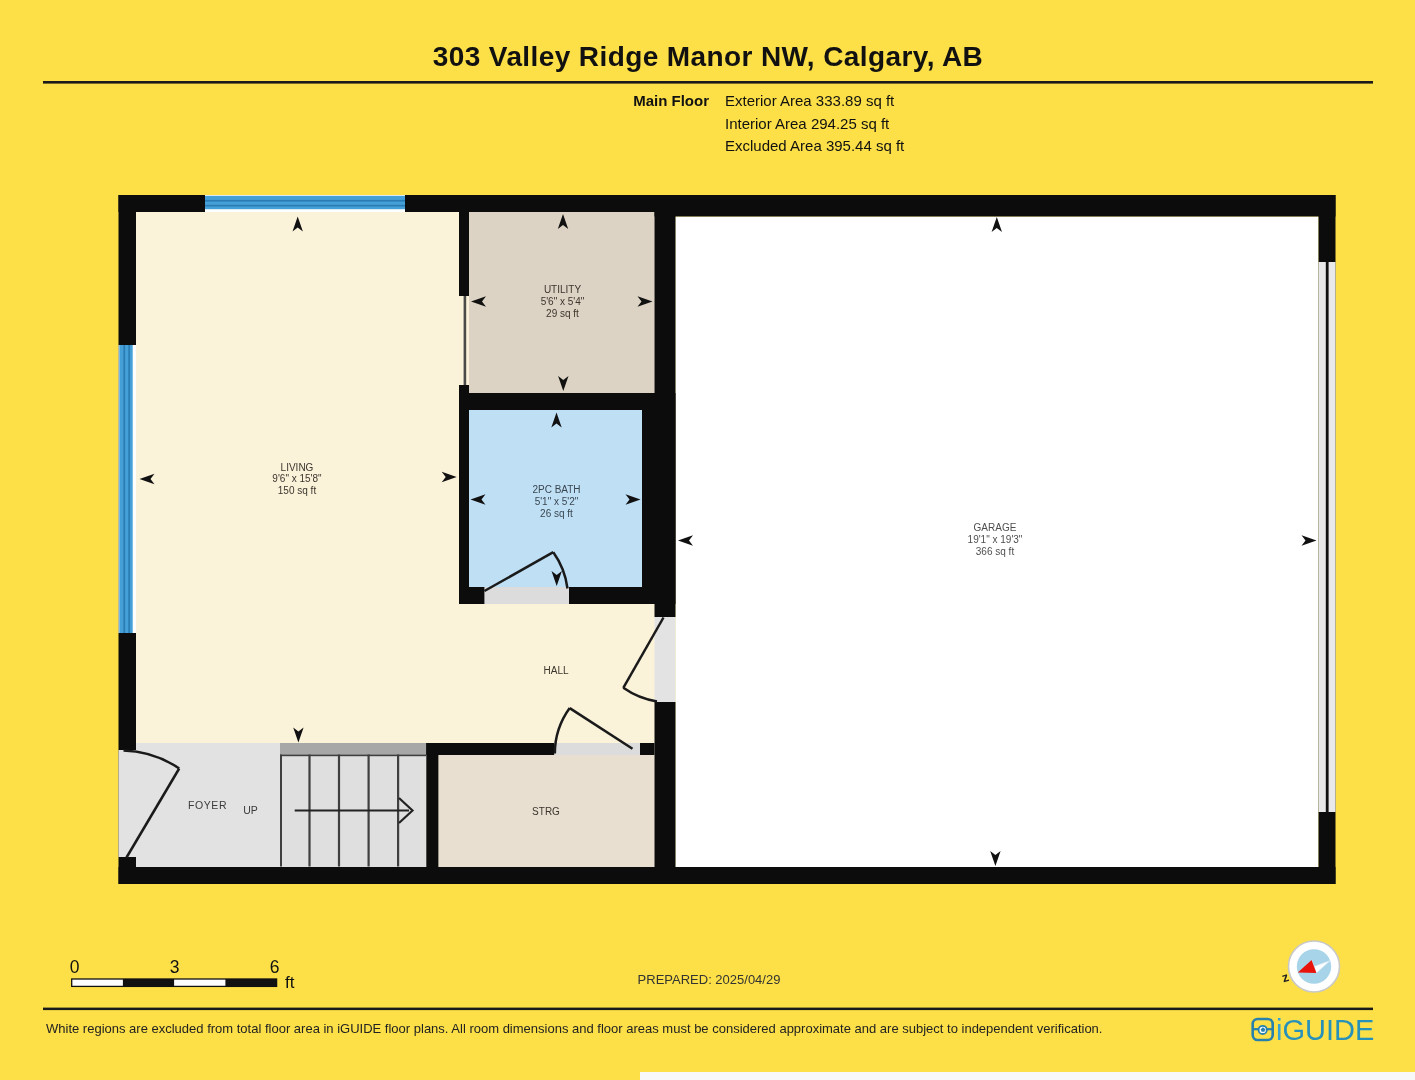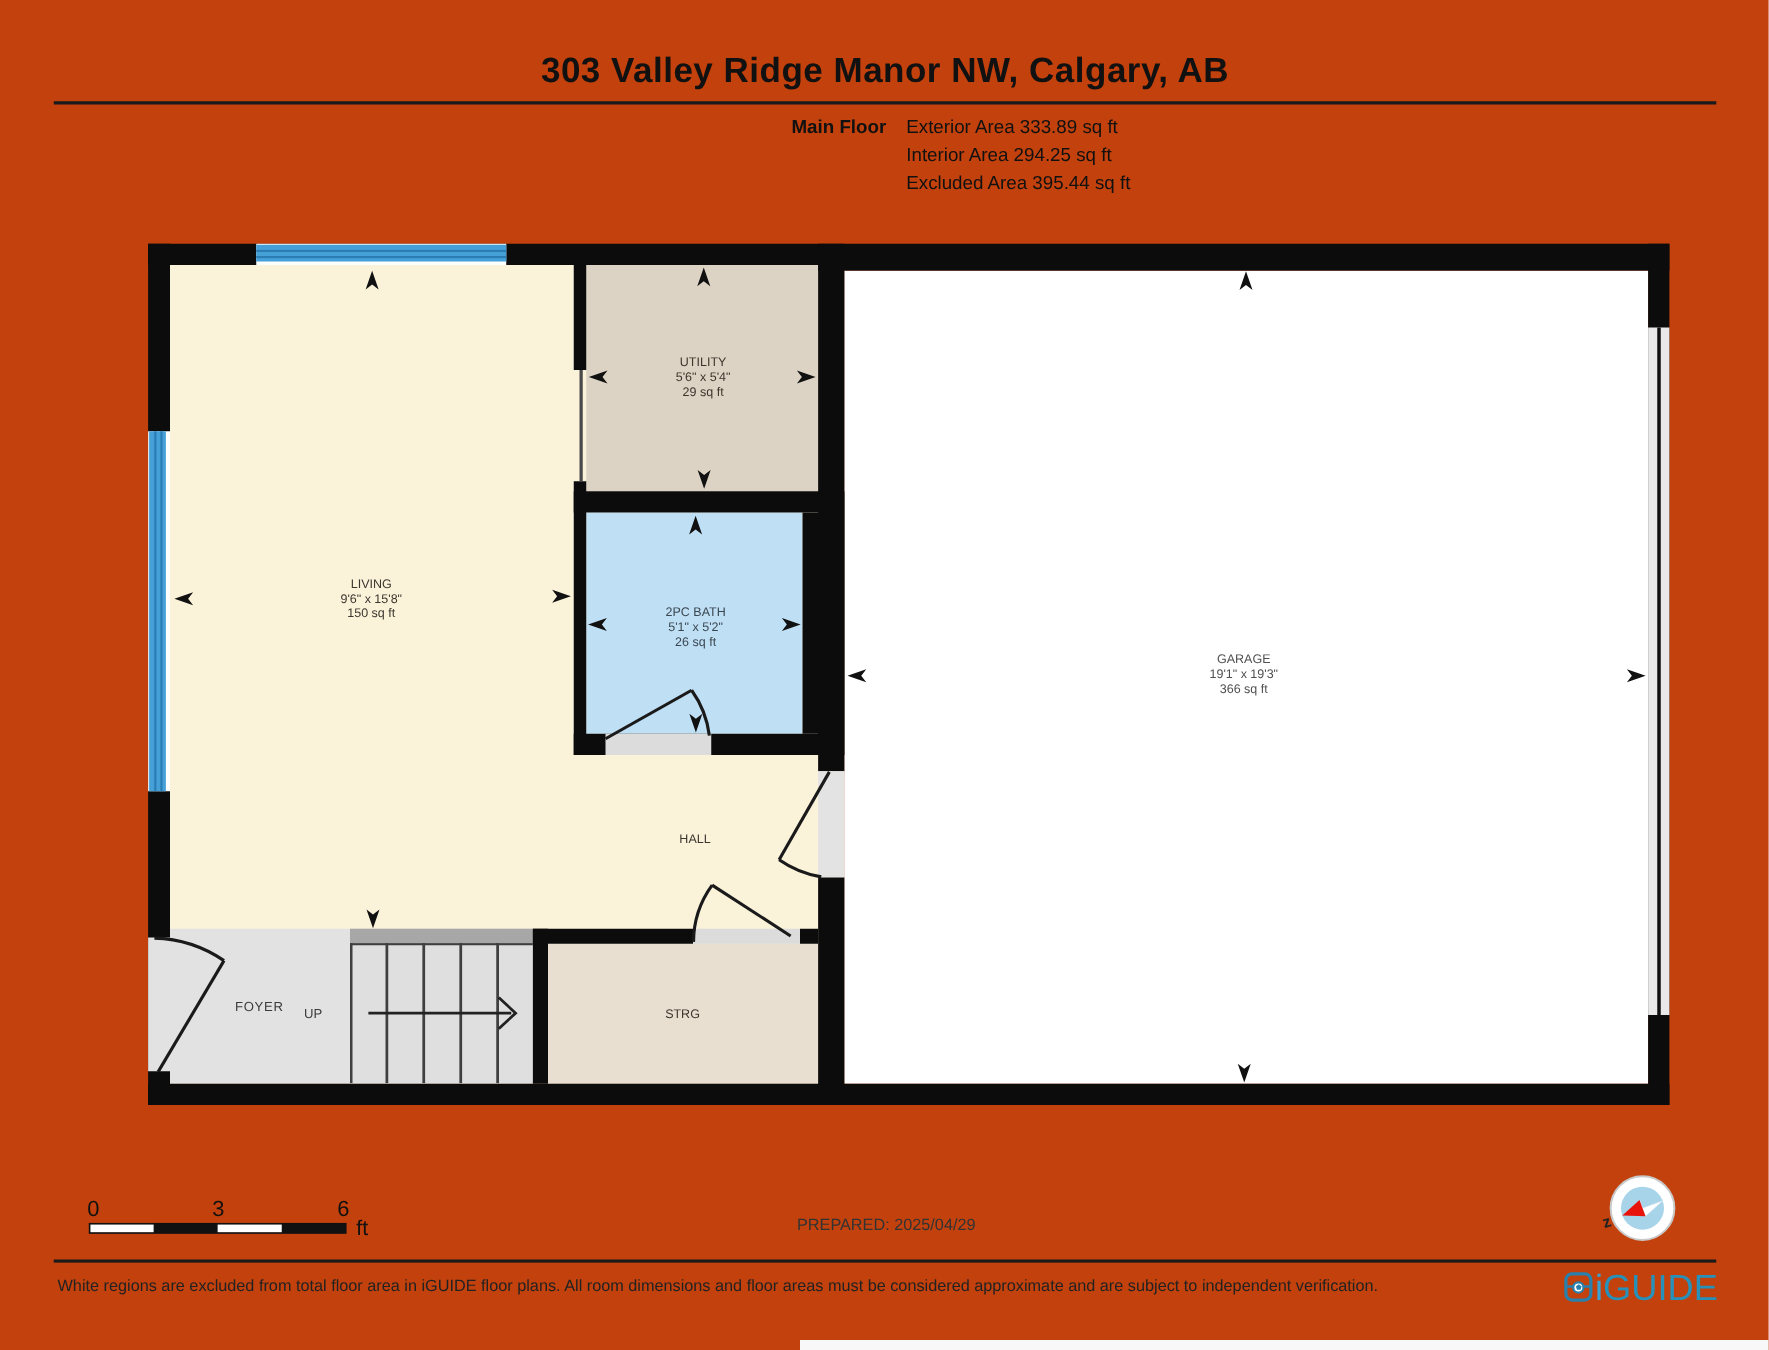--- a/index.html
+++ b/index.html
@@ -1,16 +1,16 @@
 <!DOCTYPE html>
 <html><head>
 <meta charset="utf-8">
 <style>
   html,body{margin:0;padding:0;background:#fff;}
-  .page{position:relative;width:1415px;height:1080px;background:#c2410c;overflow:hidden;
+  .page{position:relative;width:1415px;height:1080px;background:#fde047;overflow:hidden;
         font-family:"Liberation Sans", sans-serif;}
   svg{position:absolute;left:0;top:0;}
   text{font-family:"Liberation Sans", sans-serif;}
 </style>
 </head>
 <body>
 <div class="page">
 <svg width="1415" height="1080" viewBox="0 0 1415 1080">
 
   <text x="708" y="65.5" font-size="28" font-weight="bold" fill="#111" text-anchor="middle" letter-spacing="0.4">303 Valley Ridge Manor NW, Calgary, AB</text>

